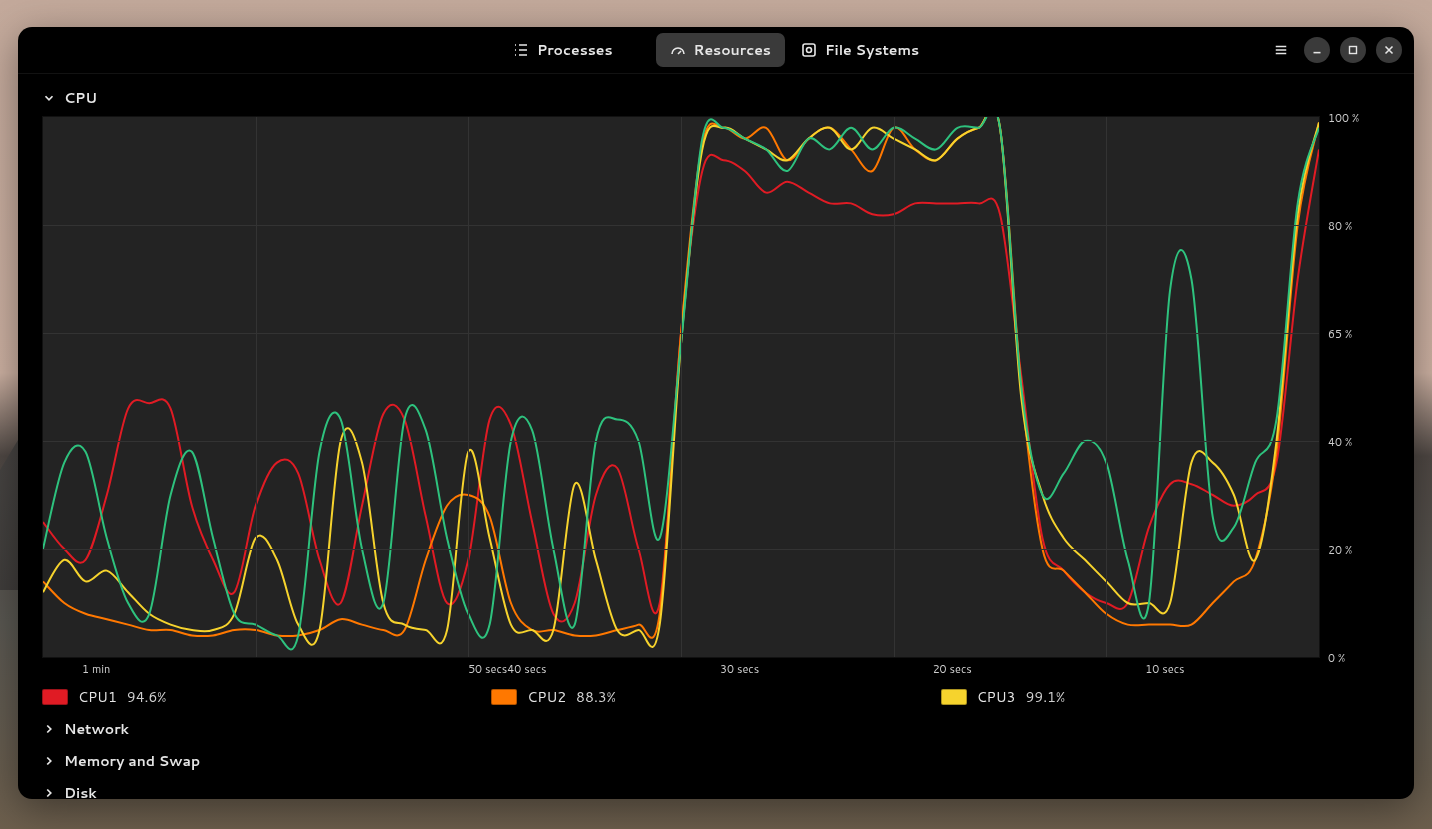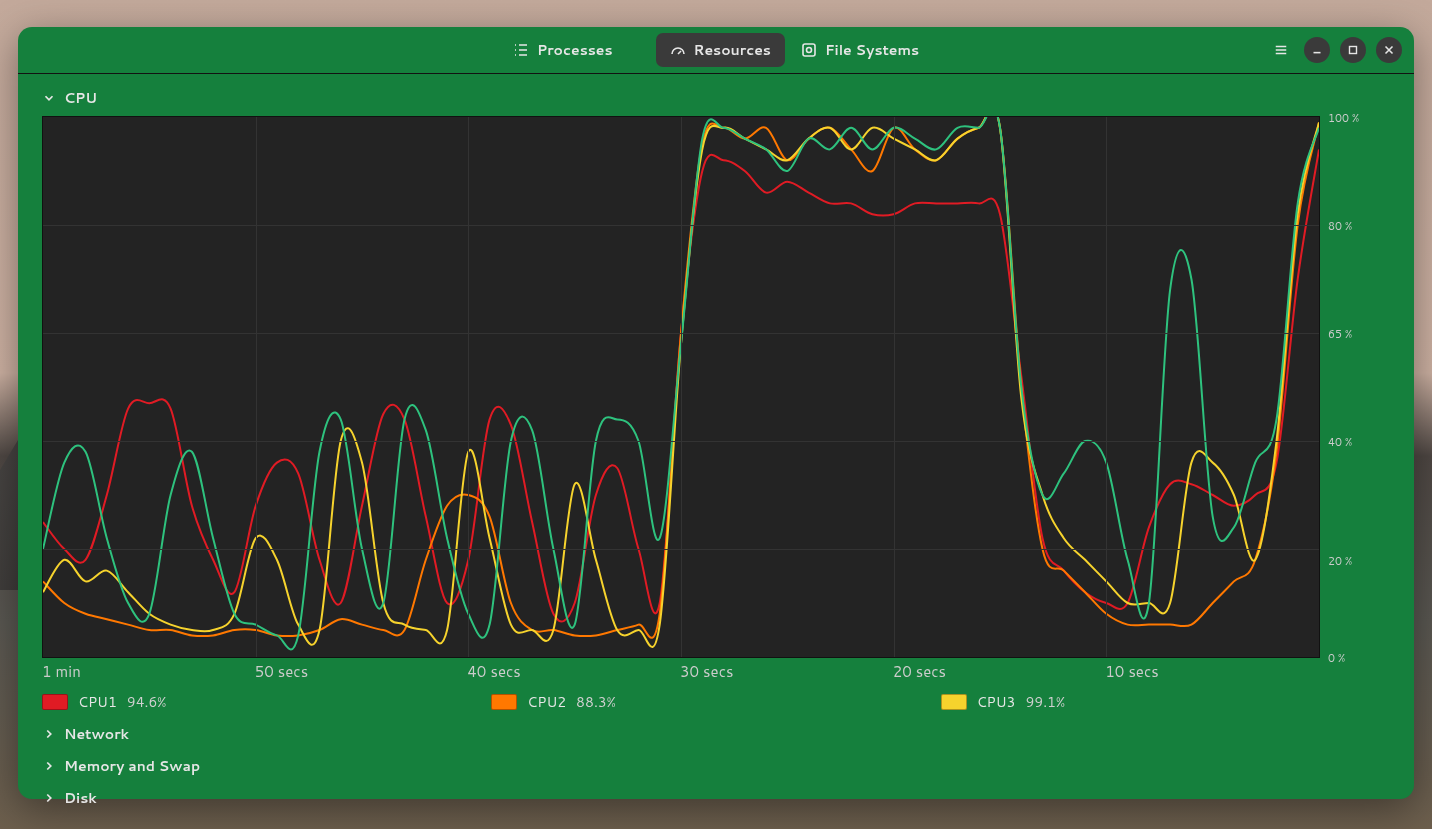--- a/index.html
+++ b/index.html
@@ -1,37 +1,37 @@
 <!DOCTYPE html>
 <html><head>
 <meta charset="utf-8">
 <style>
   html,body{margin:0;padding:0;width:1432px;height:829px;font-family:"Cantarell","Ubuntu",sans-serif;background:linear-gradient(180deg,#b89b8a 0%,#c4a293 40%,#6b5c56 60%,#5a5954 80%,#6a5b4d 100%);font-size:14px;color:#e6e6e6;overflow:hidden;}
   .bgstrip{position:absolute;left:0;right:0;top:0;height:829px;background:linear-gradient(180deg,rgba(195,169,155,1)0%,rgba(206,178,163,1)45%,rgba(79,72,68,1)55%,rgba(90,88,82,1)75%,rgba(109,95,77,1)100%);}
   .mountain{position:absolute;left:0;top:390px;width:120px;height:200px;background:linear-gradient(135deg,#4b4846 0%,#3a3836 100%);clip-path:polygon(0 40%,40% 0,100% 100%,0 100%);}
-  .window{position:absolute;left:18px;top:27px;width:1396px;height:772px;background:#15803d;border-radius:14px;box-shadow:0 10px 40px rgba(0,0,0,.4);}
+  .window{position:absolute;left:18px;top:27px;width:1396px;height:772px;background:#000000;border-radius:14px;box-shadow:0 10px 40px rgba(0,0,0,.4);}
   .titlebar{height:46px;display:flex;align-items:center;justify-content:center;position:relative;border-bottom:1px solid #121212;}
   .view-switch{display:flex;gap:2px;}
   .tab{display:flex;align-items:center;gap:8px;padding:7px 14px;border-radius:7px;color:#e6e6e6;cursor:pointer;font-weight:600;}
   .tab.active{background:#3a3a3a;margin-left:27px;}
   .tab svg{width:16px;height:16px;}
   .wbtns{position:absolute;right:12px;top:10px;display:flex;gap:10px;align-items:center;}
   .menubtn,.wbtn{width:26px;height:26px;border-radius:50%;display:flex;align-items:center;justify-content:center;cursor:pointer;}
   .wbtn{background:#3a3a3a;}
   .menubtn{background:transparent;border-radius:6px;}
   .wbtn svg,.menubtn svg{width:14px;height:14px;}
   .content{padding:8px 24px 12px 24px;}
   .section-header{display:flex;align-items:center;gap:8px;padding:6px 0;font-weight:700;cursor:pointer;}
   .section-header svg{width:14px;height:14px;}
   .chart-area{position:relative;margin:2px 0 2px 0;}
   .chart-inner{position:relative;width:1276px;height:540px;background:#232323;border:1px solid #111;}
   .grid-v{position:absolute;top:0;bottom:0;width:1px;background:#333;}
   .grid-h{position:absolute;left:0;right:0;height:1px;background:#333;}
   .ylabel{position:absolute;left:1286px;font-size:11px;color:#ccc;}
-  .xlabels{display:flex;width:1276px;font-size:15px;color:#ccc;margin-top:3px;}
+  .xlabels{display:flex;width:1276px;font-size:11px;color:#ccc;margin-top:3px;margin-left:40px;}
   .xlabels span{display:inline-block;}
   svg.lines{position:absolute;inset:0;}
   .legend{display:flex;margin-top:10px;}
   .legend .item{display:flex;align-items:center;gap:10px;flex:1;font-size:14px;}
   .legend .sw{width:24px;height:14px;border-radius:2px;border:1px solid rgba(0,0,0,.3);}
   .legend .name{font-weight:400;}
   .legend .val{color:#d0d0d0;}
   .collapsed-sections{margin-top:6px;}
   .collapsed-sections .section-header{font-weight:700;}
 </style>
@@ -112,21 +112,21 @@
           <div class="grid-v" style="left: 850.667px;"></div>
           <div class="grid-v" style="left: 1063.33px;"></div>
           <div class="grid-h" style="top: 108px;"></div>
           <div class="grid-h" style="top: 216px;"></div>
           <div class="grid-h" style="top: 324px;"></div>
           <div class="grid-h" style="top: 432px;"></div>
         </div>
       <div id="ylabels"></div>
       <div class="xlabels" id="xlabels">
           <span style="width: 212.667px;">1 min</span>
-          <span style="width: 212.667px;">50 secs</span>
+          <span style="width: 212.667px; text-align: right;">50 secs</span>
           <span style="width: 212.667px;">40 secs</span>
           <span style="width: 212.667px;">30 secs</span>
           <span style="width: 212.667px;">20 secs</span>
           <span style="width: 212.667px;">10 secs</span>
         </div>
       <div class="legend" id="legend">
           <div class="item">
             <div class="sw" style="background: rgb(224, 27, 36);"></div>
             <span class="name">CPU1</span>
             <span class="val">94.6%</span>
@@ -139,21 +139,21 @@
           <div class="item">
             <div class="sw" style="background: rgb(246, 211, 45);"></div>
             <span class="name">CPU3</span>
             <span class="val">99.1%</span>
           </div>
         </div>
     <div class="ylabel" style="top: -6px;">100 %</div>
         <div class="ylabel" style="top: 102px;">80 %</div>
         <div class="ylabel" style="top: 210px;">65 %</div>
         <div class="ylabel" style="top: 318px;">40 %</div>
-        <div class="ylabel" style="top: 437px;">20 %</div>
+        <div class="ylabel" style="top: 426px;">20 %</div>
         <div class="ylabel" style="top: 534px;">0 %</div>
       </div>
 
     <div class="collapsed-sections">
       <div class="section-header">
         <svg viewBox="0 0 16 16" fill="none" stroke="currentColor" stroke-width="2">
             <path d="M6 4l4 4-4 4"></path>
           </svg>
         <span>Network</span>
       </div>

